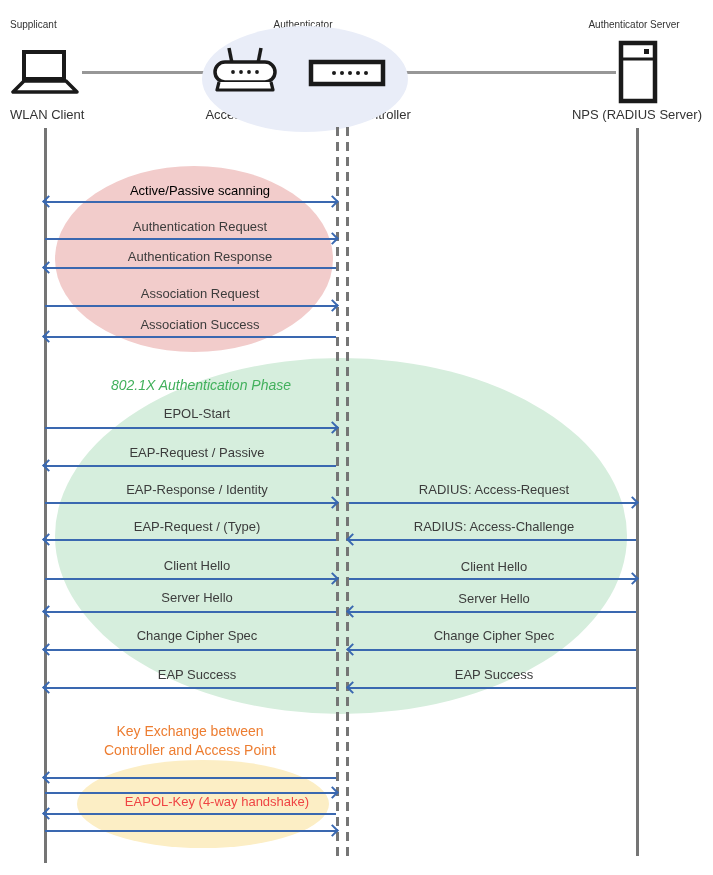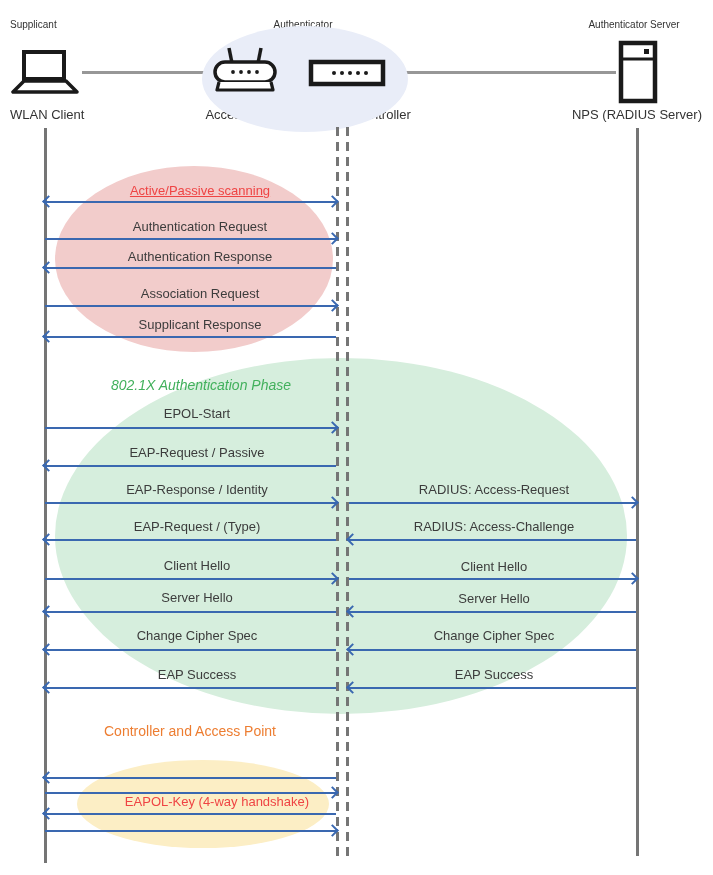--- a/index.html
+++ b/index.html
@@ -96,51 +96,52 @@
   <div class="nlabel c" style="left:243px;">Access Point</div>
   <div class="nlabel c" style="left:362px;">WLAN Controller</div>
   <div class="nlabel c" style="left:637px;">NPS (RADIUS Server)</div>
 
   <div class="ellipse e1" style="background: rgb(242, 204, 203);"></div>
   <div class="ellipse e2" style="background: rgb(214, 238, 221);"></div>
   <div class="ellipse e3" style="background: rgb(252, 238, 197);"></div>
 
   <div class="phase-title t2" style="color: rgb(66, 176, 92); font-style: italic;">802.1X Authentication Phase</div>
   <div class="phase-title t3" style="color: rgb(237, 125, 49);">
+    <div>Key Exchange between</div>
     <div>Controller and Access Point</div>
   </div>
 
   <div id="line-layer">
       <div class="lifeline" style="left: 44px; top: 128px; height: 735px;"></div>
       <div class="lifeline dashed" style="left: 336px; top: 127px; height: 729px;"></div>
       <div class="lifeline dashed" style="left: 346px; top: 127px; height: 729px;"></div>
       <div class="lifeline" style="left: 636px; top: 128px; height: 728px;"></div>
     </div>
   <div id="msg-layer">
       <div class="arrow" style="left: 45px; top: 201px; width: 291px;">
         <span class="chev r"></span>
         <span class="chev l"></span>
       </div>
-      <div class="msg-label" style="left: 200px; top: 183px; color: #ef4444; text-decoration: underline;">Active/Passive scanning</div>
+      <div class="msg-label" style="left: 200px; top: 183px; color: #000000;">Active/Passive scanning</div>
       <div class="arrow" style="left: 45px; top: 238px; width: 291px;">
         <span class="chev r"></span>
       </div>
       <div class="msg-label" style="left: 200px; top: 219px; color: rgb(60, 60, 60);">Authentication Request</div>
       <div class="arrow" style="left: 45px; top: 267px; width: 291px;">
         <span class="chev l"></span>
       </div>
       <div class="msg-label" style="left: 200px; top: 249px; color: rgb(60, 60, 60);">Authentication Response</div>
       <div class="arrow" style="left: 45px; top: 305px; width: 291px;">
         <span class="chev r"></span>
       </div>
       <div class="msg-label" style="left: 200px; top: 286px; color: rgb(60, 60, 60); text-align: right;">Association Request</div>
       <div class="arrow" style="left: 45px; top: 336px; width: 291px;">
         <span class="chev l"></span>
       </div>
-      <div class="msg-label" style="left: 200px; top: 317px; color: rgb(60, 60, 60);">Supplicant Response</div>
+      <div class="msg-label" style="left: 200px; top: 317px; color: rgb(60, 60, 60);">Association Success</div>
       <div class="arrow" style="left: 45px; top: 427px; width: 291px;">
         <span class="chev r"></span>
       </div>
       <div class="msg-label" style="left: 197px; top: 406px; color: rgb(60, 60, 60);">EPOL-Start</div>
       <div class="arrow" style="left: 45px; top: 465px; width: 291px;">
         <span class="chev l"></span>
       </div>
       <div class="msg-label" style="left: 197px; top: 445px; color: rgb(60, 60, 60);">EAP-Request / Passive</div>
       <div class="arrow" style="left: 45px; top: 502px; width: 291px;">
         <span class="chev r"></span>

